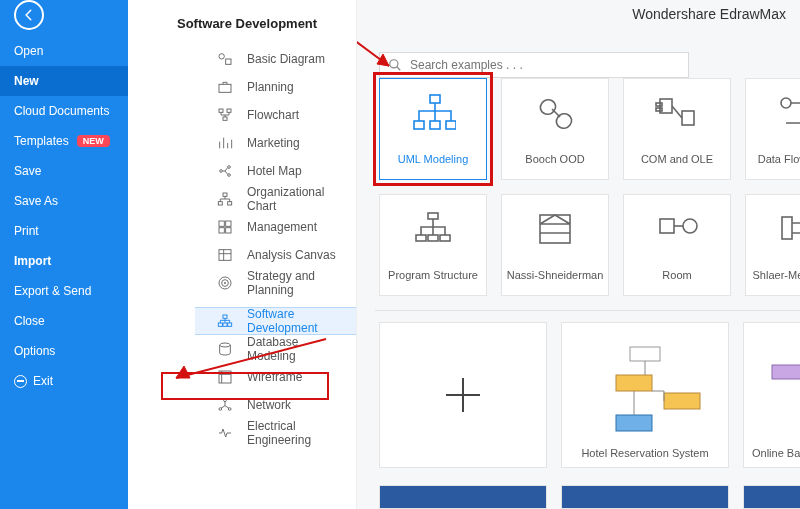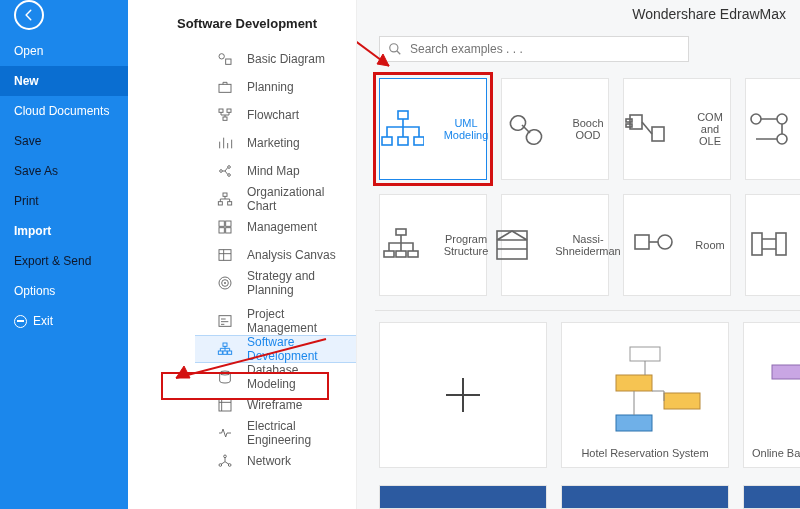--- a/index.html
+++ b/index.html
@@ -6,47 +6,47 @@
   html, body { width: 800px; height: 509px; overflow: hidden; font-family: "Segoe UI", Arial, sans-serif; font-size: 12px; color: #444; background:#fff; }
   .app { display: flex; width: 100%; height: 100%; }
 
   
   .navbar { width: 128px; background: #1b87ec; color: #fff; flex: 0 0 128px; }
   .navbar .back { width: 30px; height: 30px; border: 2px solid #fff; border-radius: 50%; margin-left: 14px; display:flex; align-items:center; justify-content:center; cursor:pointer; }
   .navbar .back svg { width: 14px; height: 14px; fill: #fff; }
   .nav-list { list-style: none; margin-top: 6px; }
   .nav-item { padding: 8px 14px; font-size: 12px; cursor:pointer; display:flex; align-items:center; gap:6px;}
   .nav-item.active { background: #0a6ed1; font-weight: 600; }
-  .nav-item.dim { color: #0f172a; }
+  .nav-item.dim { color: #ffffff; }
   .nav-item.bold { font-weight:600; }
   .badge { background:#ff4757; color:#fff; font-size:9px; padding:1px 6px; border-radius:4px; font-weight:700; margin-left:2px;}
   .nav-item .circle-minus { width:13px; height:13px; border:1.5px solid #fff; border-radius:50%; display:flex; align-items:center; justify-content:center;}
   .nav-item .circle-minus::after{content:""; width:7px; height:1.5px; background:#fff;}
 
   
   .catcol { width: 198px; flex: 0 0 198px; border-right: 1px solid #eee; margin-left: 31px; }
   .crumb { font-weight: 700; font-size: 13px; padding: 16px 18px 14px; color:#222;}
   .cat-list { list-style:none;padding-left:36px;}
   .cat-item { display:flex; align-items:center; gap:14px; padding:6px 6px 6px 22px; height:28px; cursor:pointer; color:#555;}
   .cat-item .ic { width:16px; height:16px; display:flex; align-items:center; justify-content:center; color:#666;}
   .cat-item .ic svg{width:16px;height:16px;stroke:#666;fill:none;stroke-width:1.4;}
   .cat-sep { height:10px; }
   .cat-item.selected { background:#e8f2fe; color:#1b87ec; border:1px solid rgba(27,135,236,0.25); border-left:none; border-right:none;}
   .cat-item.selected .ic svg{stroke:#1b87ec;}
   .cat-highlight { position:absolute; border:2px solid #d31111; width:168px; height:28px; left:161px; top:372px; pointer-events:none; }
 
   
   .main { flex:1; background:#f6f7f8; position:relative; overflow:hidden;}
   .brand { position:absolute; top:6px; right:14px; font-size:14px; color:#333;}
-  .search { position:absolute; top:36px; left:22px; width:310px; height:26px; background:#fff; border:1px solid #d9d9d9; display:flex; align-items:center; padding:0 8px; gap:8px;}
+  .search { position:absolute; top:52px; left:22px; width:310px; height:26px; background:#fff; border:1px solid #d9d9d9; display:flex; align-items:center; padding:0 8px; gap:8px;}
   .search svg{width:14px;height:14px;stroke:#888;fill:none;stroke-width:2;}
   .search input{border:none;flex:1;font-size:12px;color:#666;outline:none;background:transparent;}
 
   .grid { position:absolute; top:78px; left:22px; right:0; display:grid; grid-template-columns: repeat(4, 108px); gap:14px 14px;}
-  .card { width:108px; height:102px; background:#fff; border:1px solid #e4e4e4; display:flex; flex-direction:row; align-items:center; justify-content:center; gap:20px; cursor:pointer; position:relative;}
+  .card { width:108px; height:102px; background:#fff; border:1px solid #e4e4e4; display:flex; flex-direction:column; align-items:center; justify-content:center; gap:20px; cursor:pointer; position:relative;}
   .card .glyph{width:46px;height:40px;display:flex;align-items:center;justify-content:center;}
   .card .glyph svg{stroke:#666;fill:none;stroke-width:1.6;}
   .card .lbl{font-size:11px;color:#555;text-align:center;}
   .card.selected{border:1.5px solid #1b87ec;}
   .card.selected .lbl{color:#1b87ec;}
   .card.selected .glyph svg{stroke:#1b87ec;}
   .red-box{position:absolute;border:3px solid #d31111;pointer-events:none;}
   .arrow{position:absolute;pointer-events:none;}
   .arrow line, .arrow polygon{stroke:#d31111;fill:#d31111;}
 
@@ -76,34 +76,41 @@
     <ul class="nav-list" id="nav-list">
         <li class="nav-item ">
           <span>Open</span>
         </li>
         <li class="nav-item active">
           <span>New</span>
         </li>
         <li class="nav-item ">
           <span>Cloud Documents</span>
         </li>
+        <li class="nav-item ">
+          <span>Templates</span>
+          <span class="badge">NEW</span>
+        </li>
         <li class="nav-item dim">
           <span>Save</span>
         </li>
         <li class="nav-item dim">
           <span>Save As</span>
         </li>
         <li class="nav-item dim">
           <span>Print</span>
         </li>
         <li class="nav-item bold">
           <span>Import</span>
         </li>
         <li class="nav-item dim">
           <span>Export &amp; Send</span>
+        </li>
+        <li class="nav-item dim">
+          <span>Close</span>
         </li>
         <li class="nav-item ">
           <span>Options</span>
         </li>
         <li class="nav-item ">
           <span class="circle-minus"></span>
           <span>Exit</span>
         </li>
       </ul>
   </div>
@@ -150,21 +157,21 @@
         </li>
         <li class="cat-item">
           <span class="ic">
             <svg viewBox="0 0 24 24">
               <circle cx="6" cy="12" r="2"></circle>
               <circle cx="18" cy="6" r="2"></circle>
               <circle cx="18" cy="18" r="2"></circle>
               <path d="M8 12h4m0 0l4-5m-4 5l4 5"></path>
             </svg>
           </span>
-          <span>Mind Map</span>
+          <span>Hotel Map</span>
         </li>
         <li class="cat-item">
           <span class="ic">
             <svg viewBox="0 0 24 24">
               <rect x="9" y="3" width="6" height="5"></rect>
               <rect x="2" y="16" width="6" height="5"></rect>
               <rect x="16" y="16" width="6" height="5"></rect>
               <path d="M12 8v4M5 16v-4h14v4"></path>
             </svg>
           </span>
@@ -196,29 +203,20 @@
               <circle cx="12" cy="12" r="9"></circle>
               <circle cx="12" cy="12" r="5"></circle>
               <circle cx="12" cy="12" r="1"></circle>
             </svg>
           </span>
           <span>Strategy and Planning</span>
         </li>
       </ul>
     <div class="cat-sep"></div>
     <ul class="cat-list" id="cat-bot">
-        <li class="cat-item">
-          <span class="ic">
-            <svg viewBox="0 0 24 24">
-              <rect x="3" y="4" width="18" height="16"></rect>
-              <path d="M6 9h7M6 13h11M6 17h5"></path>
-            </svg>
-          </span>
-          <span>Project Management</span>
-        </li>
         <li class="cat-item selected">
           <span class="ic">
             <svg viewBox="0 0 24 24">
               <rect x="9" y="3" width="6" height="5"></rect>
               <rect x="2" y="15" width="6" height="5"></rect>
               <rect x="9" y="15" width="6" height="5"></rect>
               <rect x="16" y="15" width="6" height="5"></rect>
               <path d="M12 8v3M5 15v-4h14v4M12 11v4"></path>
             </svg>
           </span>
@@ -238,35 +236,35 @@
             <svg viewBox="0 0 24 24">
               <rect x="3" y="3" width="18" height="18"></rect>
               <path d="M3 8h18M7 3v18"></path>
             </svg>
           </span>
           <span>Wireframe</span>
         </li>
         <li class="cat-item">
           <span class="ic">
             <svg viewBox="0 0 24 24">
-              <path d="M3 12h4l2-6 4 12 2-6h6"></path>
-            </svg>
-          </span>
-          <span>Electrical Engineering</span>
-        </li>
-        <li class="cat-item">
-          <span class="ic">
-            <svg viewBox="0 0 24 24">
               <circle cx="12" cy="5" r="2"></circle>
               <circle cx="5" cy="18" r="2"></circle>
               <circle cx="19" cy="18" r="2"></circle>
               <path d="M12 7v6m0 0l-6 4m6-4l6 4"></path>
             </svg>
           </span>
           <span>Network</span>
+        </li>
+        <li class="cat-item">
+          <span class="ic">
+            <svg viewBox="0 0 24 24">
+              <path d="M3 12h4l2-6 4 12 2-6h6"></path>
+            </svg>
+          </span>
+          <span>Electrical Engineering</span>
         </li>
       </ul>
   </div>
 
   <div class="main">
     <div class="brand">Wondershare EdrawMax</div>
 
     <div class="search">
       <svg viewBox="0 0 24 24">
           <circle cx="10" cy="10" r="7"></circle>

